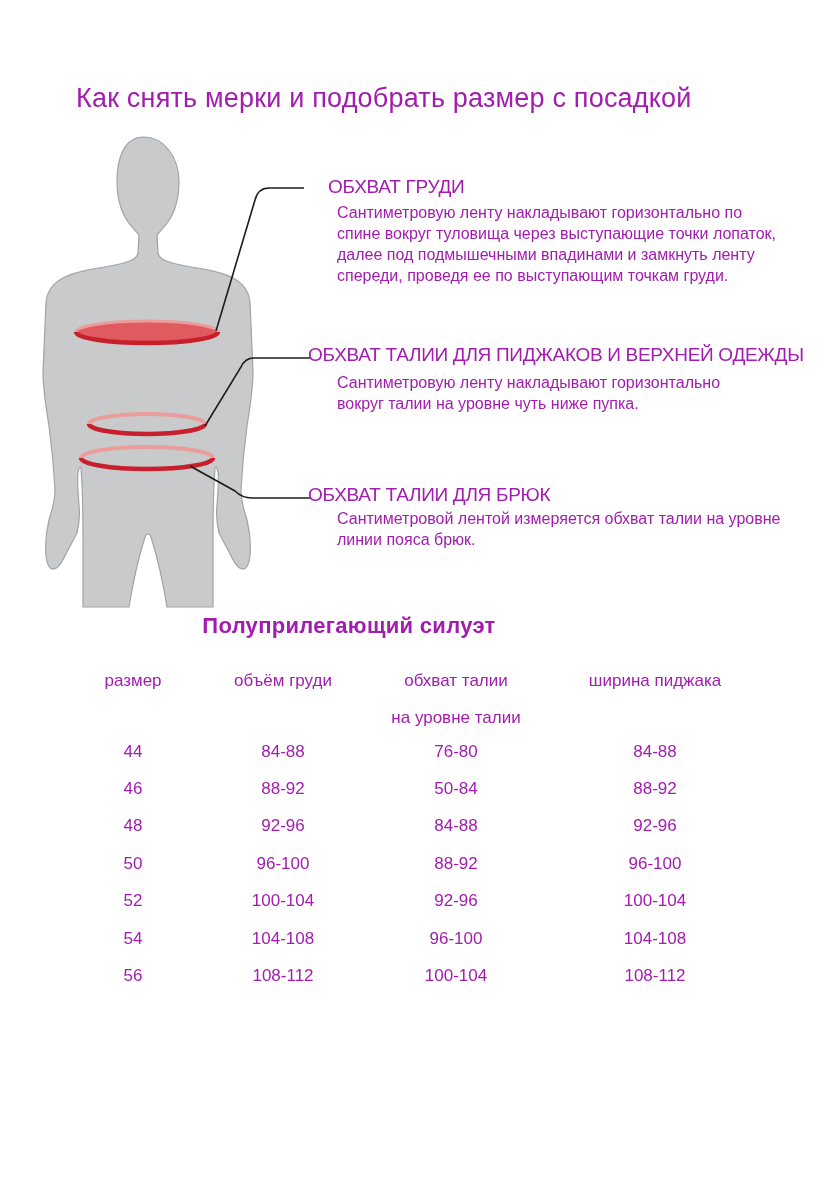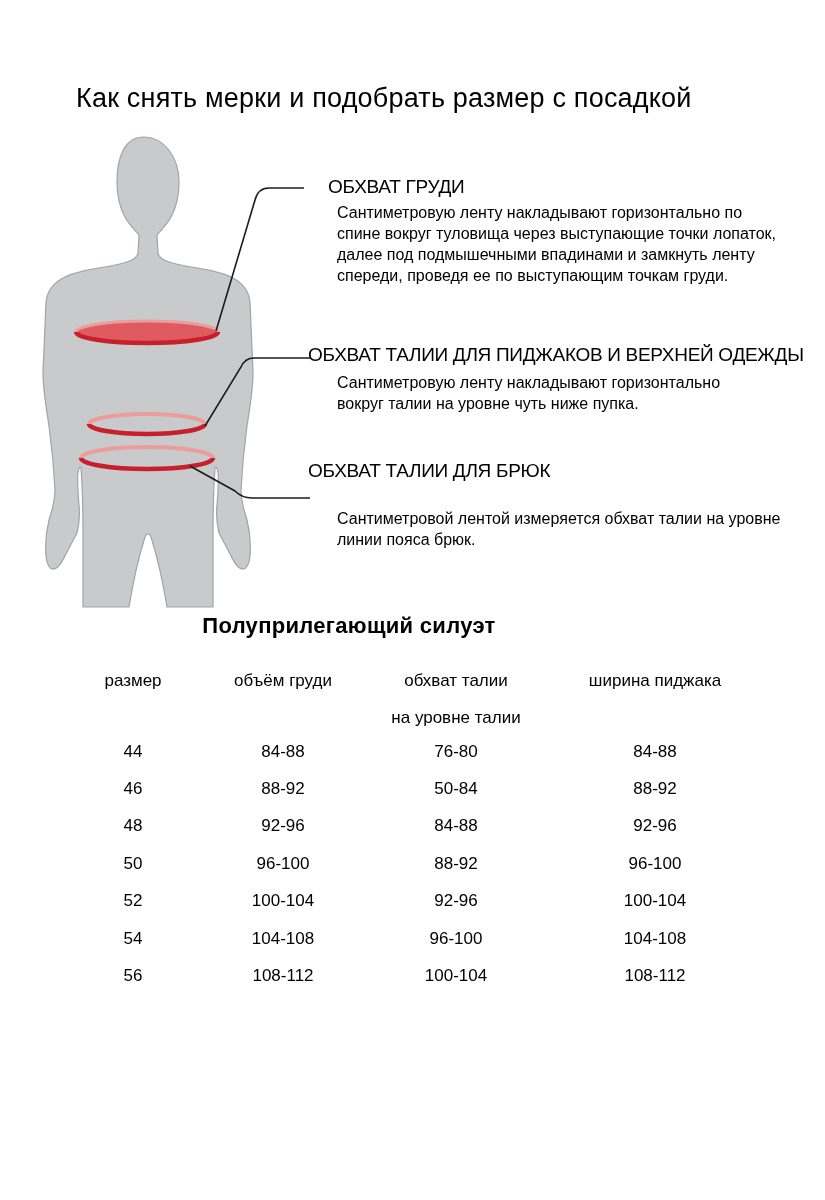--- a/index.html
+++ b/index.html
@@ -1,36 +1,36 @@
 <!DOCTYPE html>
 <html><head>
 <meta charset="utf-8">
 <style>
   * { margin:0; padding:0; box-sizing:border-box; }
   html,body { background:#fff; }
   .page {
     position:relative; width:825px; height:1200px; background:#ffffff;
-    font-family:"Liberation Sans", sans-serif; color:#000000; overflow:hidden;text-decoration:underline;
+    font-family:"Liberation Sans", sans-serif; color:#a21caf; overflow:hidden;text-decoration:underline;
   }
   .page-title {
     position:absolute; left:76px; top:83px;
     font-size:27px; font-weight:400; letter-spacing:0.2px; white-space:nowrap;
   }
   .figure-svg { position:absolute; left:20px; top:120px; }
   .sec-heading {
     position:absolute; left:308px; font-size:19px; font-weight:400;
     letter-spacing:-0.3px; white-space:nowrap;
   }
   .sec-body {
     position:absolute; left:313px; width:490px;
     font-size:16px; line-height:21px; white-space:pre-line;margin-left:24px;
   }
   .h1 { top:176px;margin-left:20px; } .b1 { top:202px; }
   .h2 { top:344px; } .b2 { top:372px; }
-  .h3 { top:460px; } .b3 { top:508px; }
+  .h3 { top:484px; } .b3 { top:508px; }
   .table-title {
     position:absolute; left:0; top:613px; width:698px; text-align:center;
     font-size:22px; font-weight:700; letter-spacing:0.3px;
   }
   .tgrid {
     position:absolute; left:60px; width:698px;
     display:grid; grid-template-columns:146px 154px 192px 206px;
     font-size:17px;
   }
   .thead { top:662px; }

